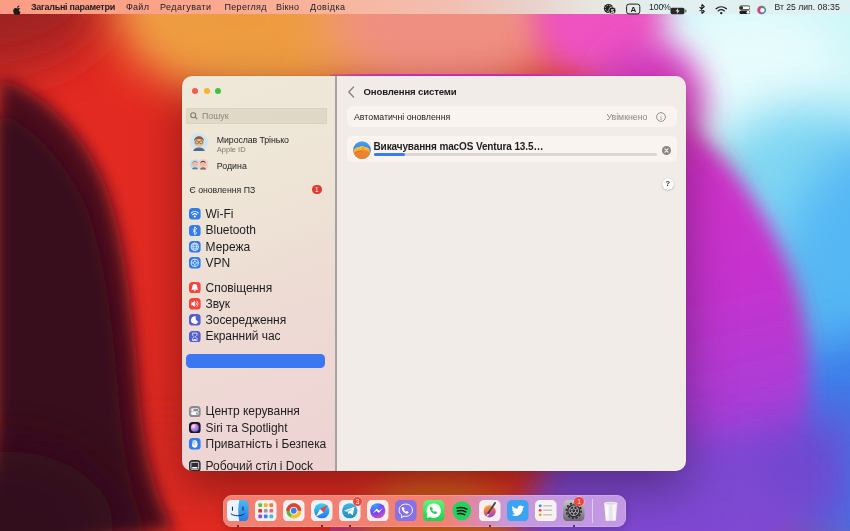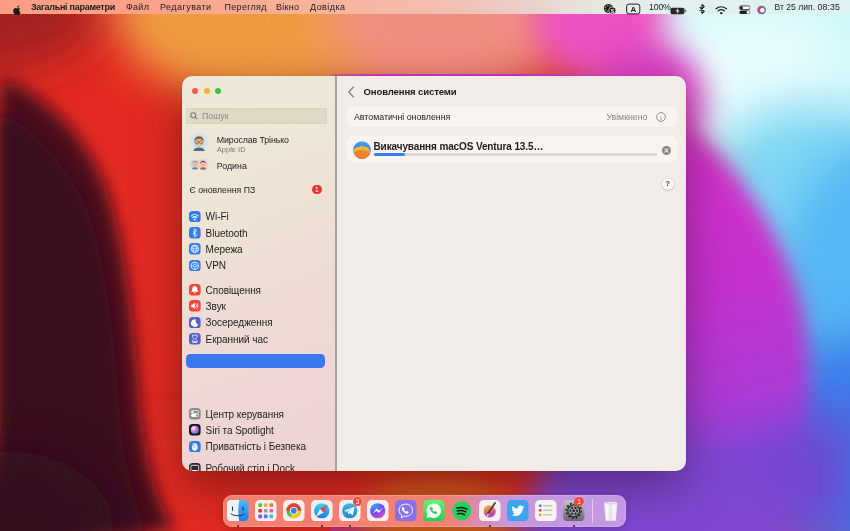--- a/index.html
+++ b/index.html
@@ -11,21 +11,21 @@
  font-size:9px;color:#1c1c1e;}
 .mi{position:absolute;top:0;height:14px;line-height:14px;white-space:nowrap;}
 
 #win{position:absolute;left:182px;top:76px;width:504px;height:394.5px;border-radius:10px;
  box-shadow:0 18px 48px rgba(0,0,0,.36),0 0 1px rgba(0,0,0,.35);}
 #side{position:absolute;left:0;top:0;width:153px;height:394.5px;border-radius:10px 0 0 10px;overflow:hidden;
  background:linear-gradient(160deg,#efe9da 0%,#eee5d6 30%,#eddcd4 55%,#eed7d4 75%,#edd3d2 100%);}
 #content{position:absolute;left:153px;top:0;width:351px;height:394.5px;border-radius:0 10px 10px 0;overflow:hidden;
  background:#f2ecE8;border-left:2px solid #a3a3a3;}
 .tl{position:absolute;width:6px;height:6px;border-radius:50%;top:12px;}
-.row{position:absolute;left:7px;width:139px;height:16.3px;display:flex;align-items:flex-end;font-size:10px;letter-spacing:-0.05px;color:#1d1d1f;}
+.row{position:absolute;left:7px;width:139px;height:16.3px;display:flex;align-items:center;font-size:12px;letter-spacing:-0.05px;color:#1d1d1f;}
 .row .si{margin-right:5px;flex:0 0 auto;}
 .si{width:11.6px;height:11.6px;border-radius:3.1px;display:block;}
 #search{position:absolute;left:3.5px;top:32px;width:141.5px;height:15.5px;border-radius:1px;
  background:rgba(92,75,38,0.09);box-shadow:inset 0 0 0 0.5px rgba(0,0,0,0.05);
  display:flex;align-items:center;font-size:8.8px;color:#8b867c;}
 #avatar{position:absolute;left:8px;top:56.5px;}
 #uname{position:absolute;left:34.8px;top:58.5px;font-size:8.8px;letter-spacing:-0.1px;color:#1d1d1f;}
 #uid{position:absolute;left:34.8px;top:69.3px;font-size:7.5px;color:#7c776f;}
 #fam{position:absolute;left:8px;top:83px;}
 #famlab{position:absolute;left:34.8px;top:84.5px;font-size:8.8px;color:#1d1d1f;}

